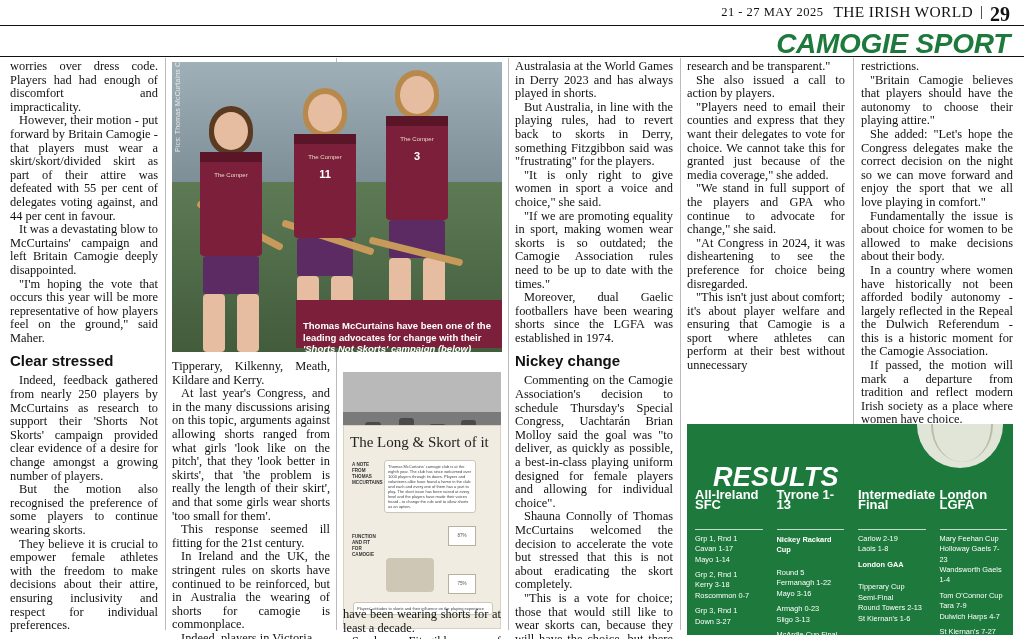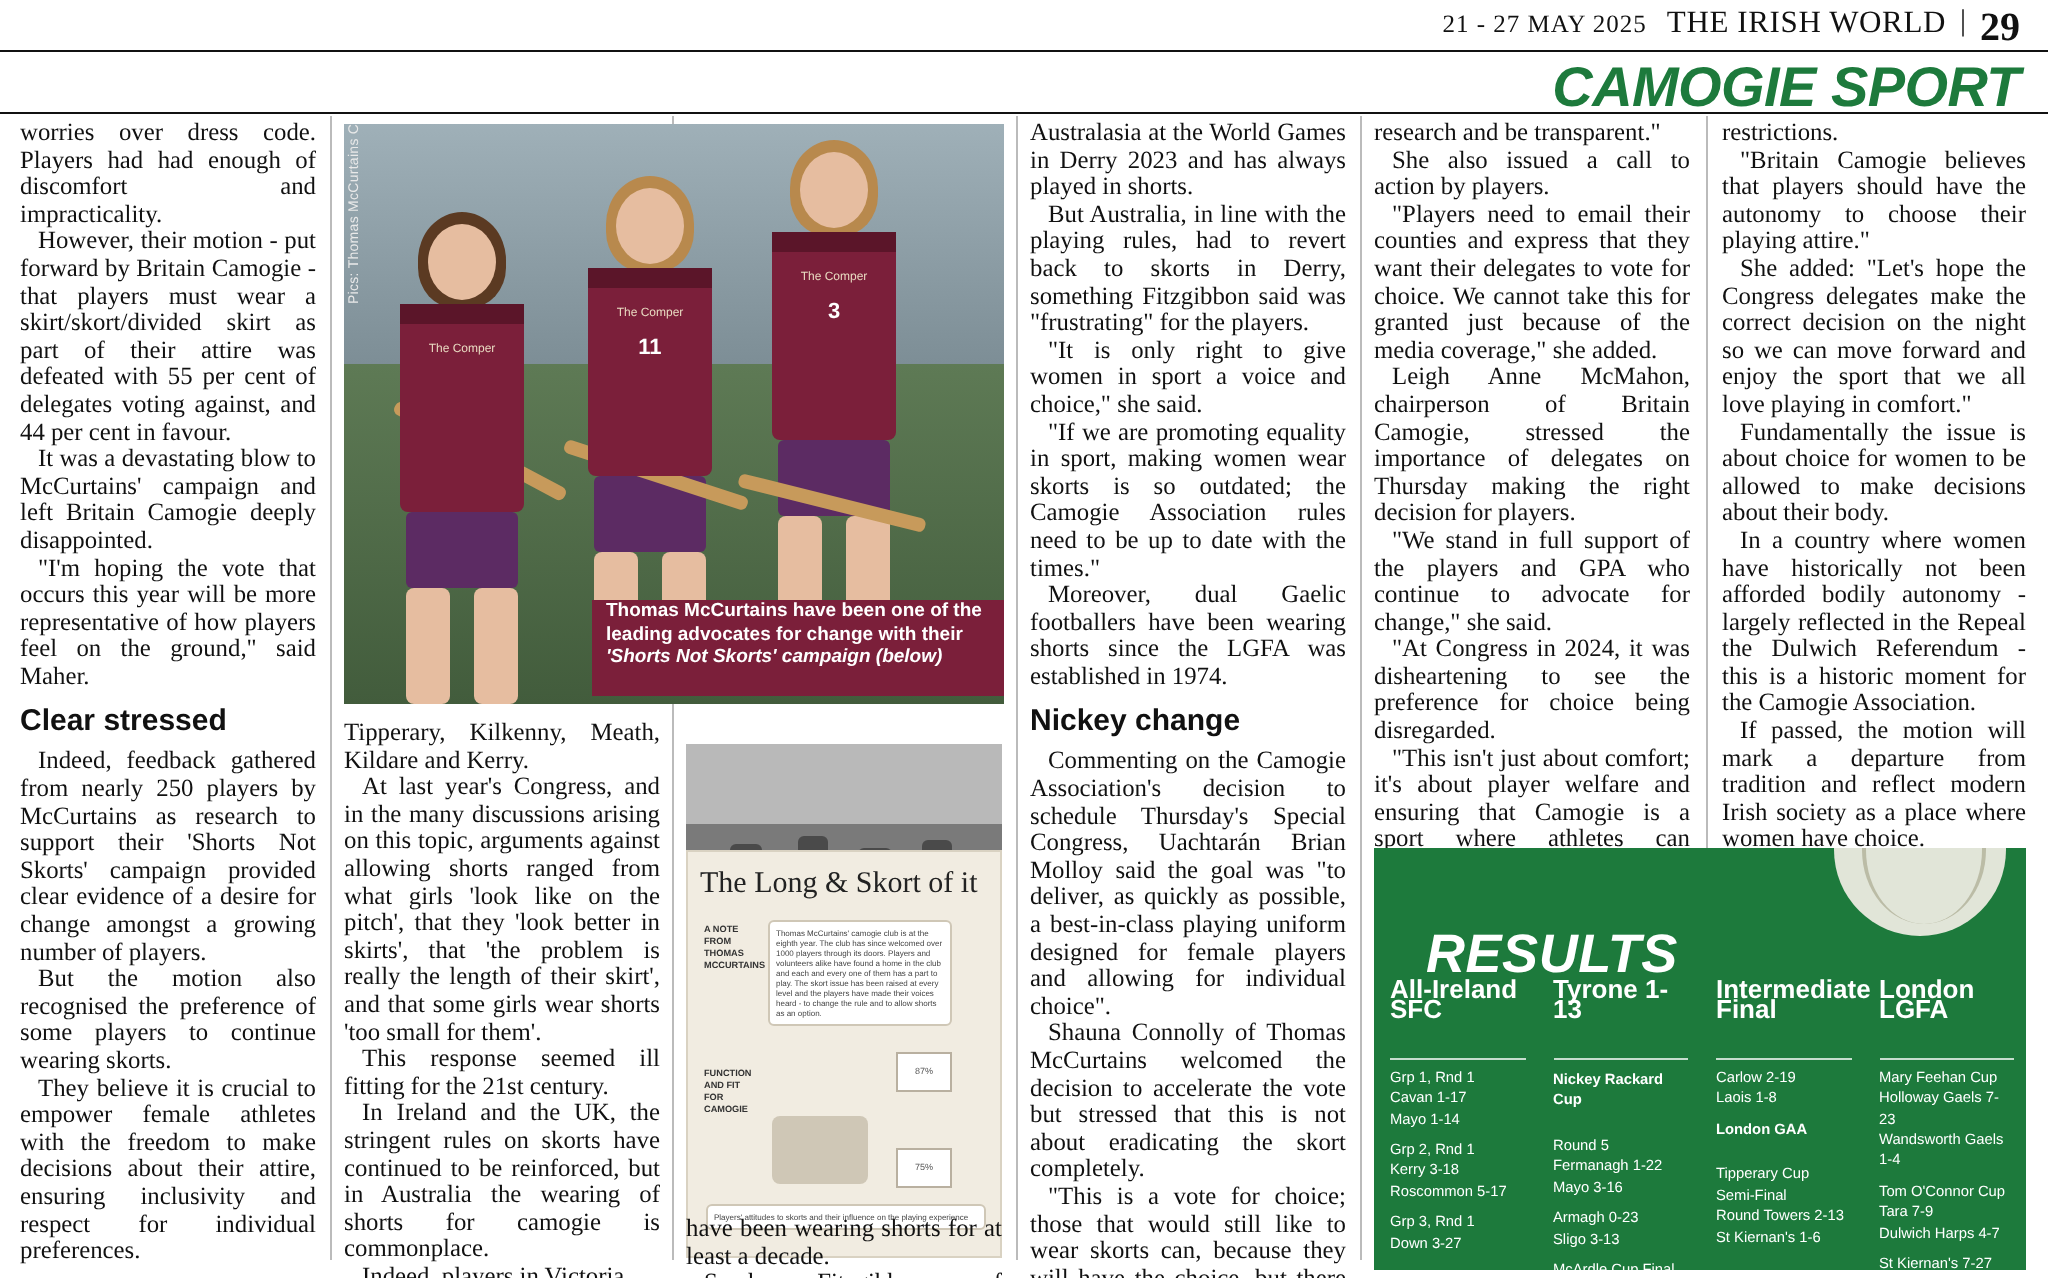--- a/index.html
+++ b/index.html
@@ -115,21 +115,21 @@
   }
   .player .legs{
     width:56px;height:58px;margin:0 auto;display:flex;justify-content:space-between;
   }
   .player .legs span{width:22px;height:58px;background:#e6bda0;border-radius:4px;}
   .hurl{
     position:absolute;background:#c79a5b;border-radius:3px;
   }
   .photo .caption{
     position:absolute;left:124px;top:238px;width:206px;height:48px;
-    background:#7b1f3a;color:#fff;box-sizing:border-box;padding:0 7px;
+    background:#7b1f3a;color:#fff;box-sizing:border-box;padding:20px 7px;
     font-family:"Liberation Sans", sans-serif;font-size:9.5px;line-height:11.5px;
     font-weight:bold;
   }
   .photo .caption em{font-style:italic;}
 
   
   .oldphoto{
     position:absolute;left:343px;top:372px;width:158px;height:98px;
     background:#8d8d8d;overflow:hidden;
   }
@@ -346,21 +346,20 @@
     <p>Commenting on the Camogie Association's decision to schedule Thursday's Special Congress, Uachtarán Brian Molloy said the goal was "to deliver, as quickly as possible, a best-in-class playing uniform designed for female players and allowing for individual choice".</p>
     <p>Shauna Connolly of Thomas McCurtains welcomed the decision to accelerate the vote but stressed that this is not about eradicating the skort completely.</p>
     <p>"This is a vote for choice; those that would still like to wear skorts can, because they will have the choice, but there is a disconnect between delegates and players," she said.</p>
 
   </div>
 
   <div class="col col5">
     <p class="noind">research and be transparent."</p>
     <p>She also issued a call to action by players.</p>
     <p>"Players need to email their counties and express that they want their delegates to vote for choice. We cannot take this for granted just because of the media coverage," she added.</p>
-    <p>Leigh Anne McMahon, chairperson of Britain Camogie, stressed the importance of delegates on Thursday making the right decision for players.</p>
     <p>"We stand in full support of the players and GPA who continue to advocate for change," she said.</p>
     <p>"At Congress in 2024, it was disheartening to see the preference for choice being disregarded.</p>
     <p>"This isn't just about comfort; it's about player welfare and ensuring that Camogie is a sport where athletes can perform at their best without unnecessary</p>
   </div>
 
   <div class="col col6">
     <p class="noind">restrictions.</p>
     <p>"Britain Camogie believes that players should have the autonomy to choose their playing attire."</p>
     <p>She added: "Let's hope the Congress delegates make the correct decision on the night so we can move forward and enjoy the sport that we all love playing in comfort."</p>
     <p>Fundamentally the issue is about choice for women to be allowed to make decisions about their body.</p>
@@ -374,21 +373,21 @@
     <div class="grid">
 
       <div class="rcol">
         <div class="hdr">All-Ireland SFC</div>
         <p class="line">Grp 1, Rnd 1</p>
         <p class="line">Cavan 1-17</p>
         <p class="line">Mayo 1-14</p>
         <div class="gap"></div>
         <p class="line">Grp 2, Rnd 1</p>
         <p class="line">Kerry 3-18</p>
-        <p class="line">Roscommon 5-17</p>
+        <p class="line">Roscommon 0-7</p>
         <div class="gap"></div>
         <p class="line">Grp 3, Rnd 1</p>
         <p class="line">Down 3-27</p>
       </div>
 
       <div class="rcol">
         <div class="hdr">Tyrone 1-13</div>
         <p class="sub">Nickey Rackard Cup</p>
         <div class="gap"></div>
         <p class="line">Round 5</p>

